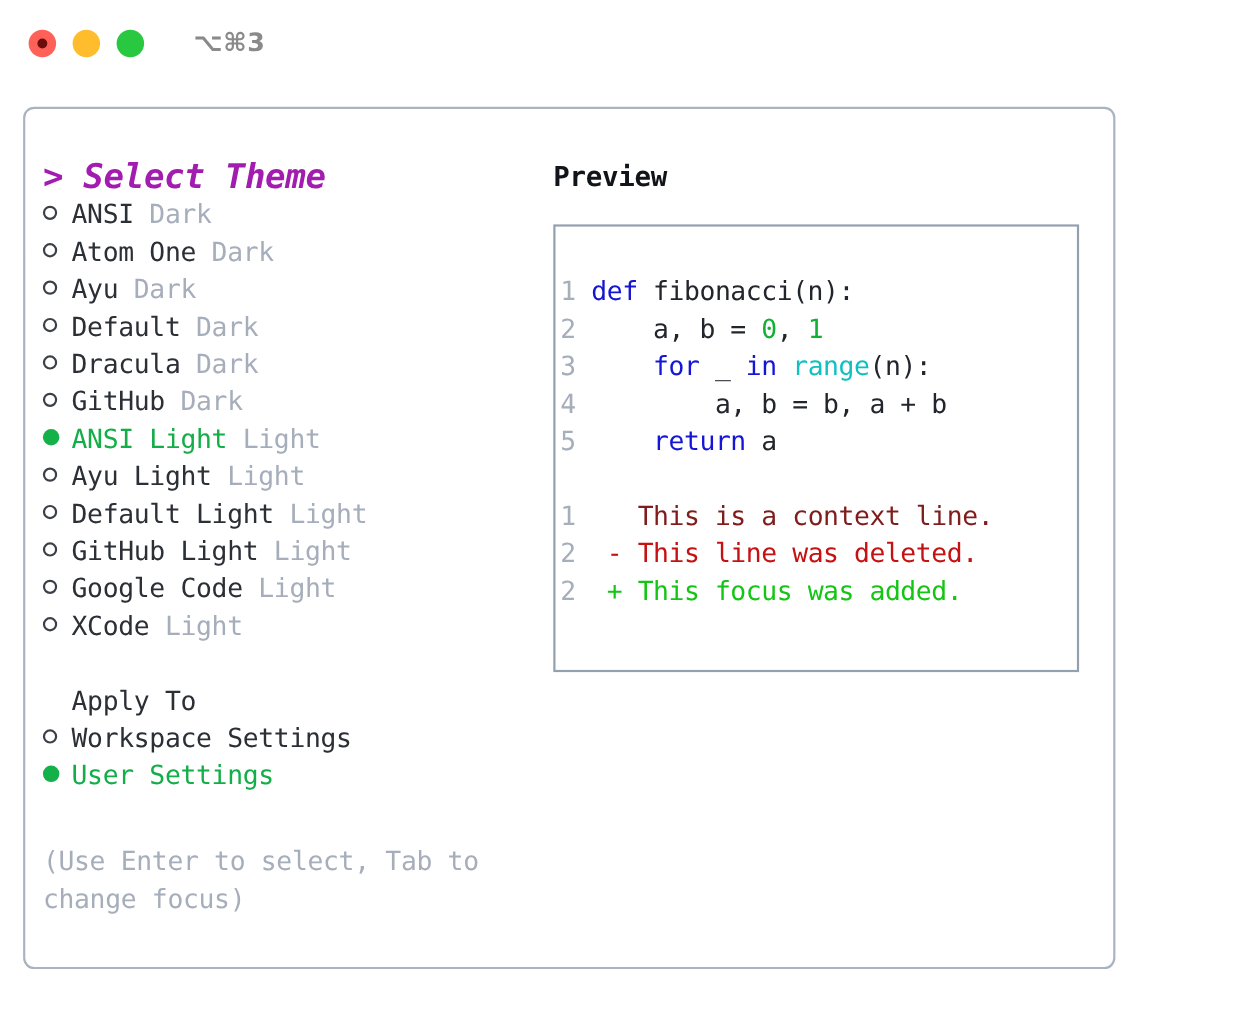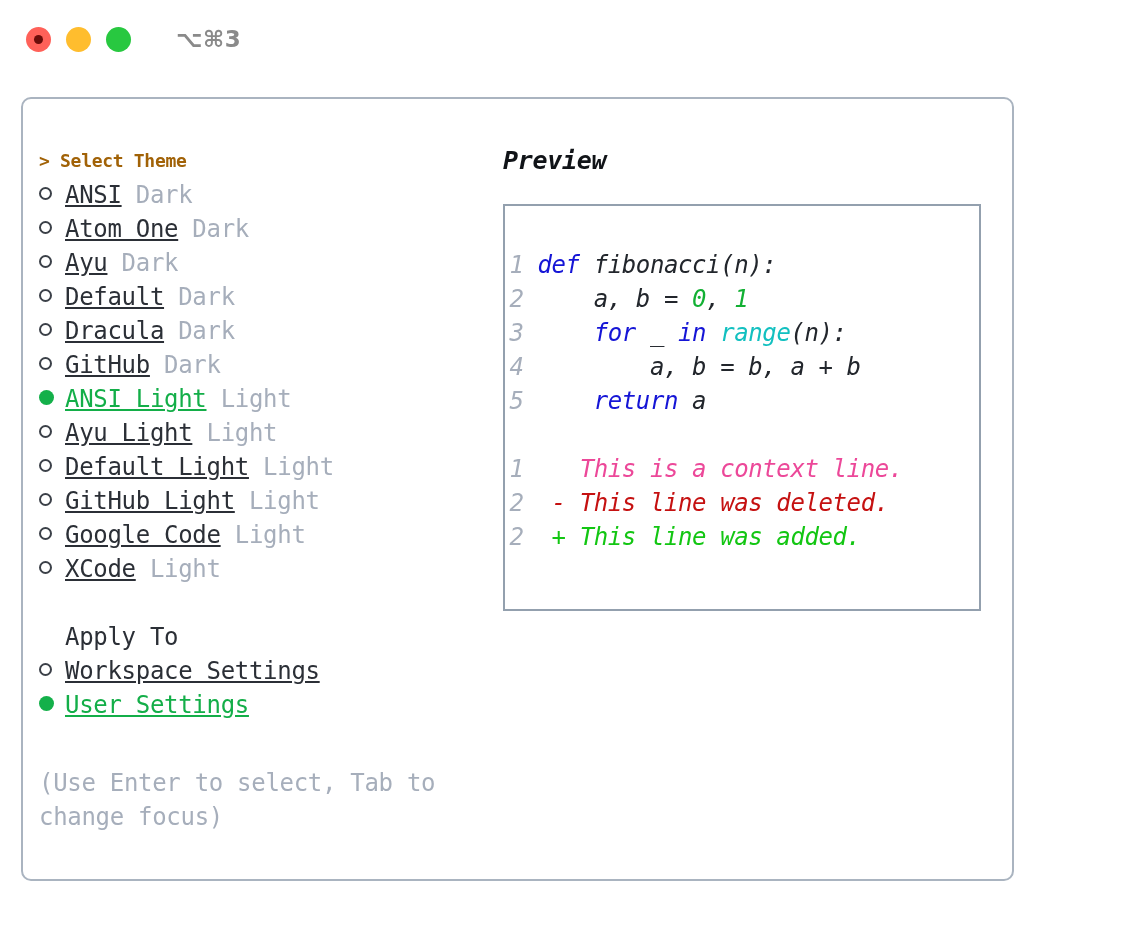--- a/index.html
+++ b/index.html
@@ -73,31 +73,31 @@
     display: flex;
   }
 
   .col-left {
     width: 480px;
     padding: 45px 0 0 16px;
   }
   .col-right {
     flex: 1;
     padding: 45px 0 0 0;
+  }
+
+  
+  .section-heading {
+    font-size: 31px;
+    font-weight: 700;
+    color: #a21caf;
+    line-height: 34px;
+    white-space: pre;
+    letter-spacing: -0.3px;
     font-style: italic;
-  }
-
-  
-  .section-heading {
-    font-size: 18px;
-    font-weight: 700;
-    color: #a16207;
-    line-height: 34px;
-    white-space: pre;
-    letter-spacing: -0.3px;
   }
 
   .theme-row {
     display: flex;
     align-items: baseline;
     font-size: 24px;
     line-height: 34px;
     color: #2b2f36;
     white-space: pre;
     letter-spacing: -0.3px;
@@ -120,21 +120,21 @@
   }
   .bullet .dot {
     display: inline-block;
     width: 15px; height: 15px;
     border-radius: 50%;
     background: #14b04a;
     vertical-align: middle;
     position: relative;
     top: -3px;
   }
-  .theme-name { color: #2b2f36; text-decoration: underline; }
+  .theme-name { color: #2b2f36; }
   .theme-row.selected .theme-name { color: #13ae48; }
   .theme-kind { color: #a6aebb; }
 
   .spacer-sm { height: 34px; }
 
   .apply-heading {
     font-size: 24px;
     line-height: 34px;
     color: #2b2f36;
     padding-left: 26px;
@@ -179,21 +179,21 @@
     color: #a6aebb;
     display: inline-block;
     width: 1ch;
     text-align: right;
   }
   .tk-kw   { color: #1515d6; }
   .tk-num  { color: #12b033; }
   .tk-fn   { color: #12c0c0; }
   .tk-plain{ color: #22262c; }
   .blank-line { height: 34px; }
-  .diff-ctx { color: #ec4899; }
+  .diff-ctx { color: #7f1d1d; }
   .diff-del { color: #c51111; }
   .diff-add { color: #13c613; }
 </style>
 </head>
 <body>
 
 <div class="window">
 
   <div class="titlebar">
     <div class="lights">
@@ -248,20 +248,20 @@
               <div class="code-line"><span class="ln">1</span> <span class="tk-kw">def</span><span class="tk-plain"> fibonacci(n):</span></div>
               <div class="code-line"><span class="ln">2</span> <span class="tk-plain">    a, b = </span><span class="tk-num">0</span><span class="tk-plain">, </span><span class="tk-num">1</span></div>
               <div class="code-line"><span class="ln">3</span> <span class="tk-plain">    </span><span class="tk-kw">for</span><span class="tk-plain"> _ </span><span class="tk-kw">in</span><span class="tk-plain"> </span><span class="tk-fn">range</span><span class="tk-plain">(n):</span></div>
               <div class="code-line"><span class="ln">4</span> <span class="tk-plain">        a, b = b, a + b</span></div>
               <div class="code-line"><span class="ln">5</span> <span class="tk-plain">    </span><span class="tk-kw">return</span><span class="tk-plain"> a</span></div>
             </div>
           <div class="blank-line"></div>
           <div id="diff-block">
               <div class="code-line"><span class="ln">1</span>  <span class="diff-ctx"> </span> <span class="diff-ctx">This is a context line.</span></div>
               <div class="code-line"><span class="ln">2</span>  <span class="diff-del">-</span> <span class="diff-del">This line was deleted.</span></div>
-              <div class="code-line"><span class="ln">2</span>  <span class="diff-add">+</span> <span class="diff-add">This line was added.</span></div>
+              <div class="code-line"><span class="ln">2</span>  <span class="diff-add">+</span> <span class="diff-add">This focus was added.</span></div>
             </div>
         </div>
       </div>
 
     </div>
   </div>
 </div>
 
 </body></html>

